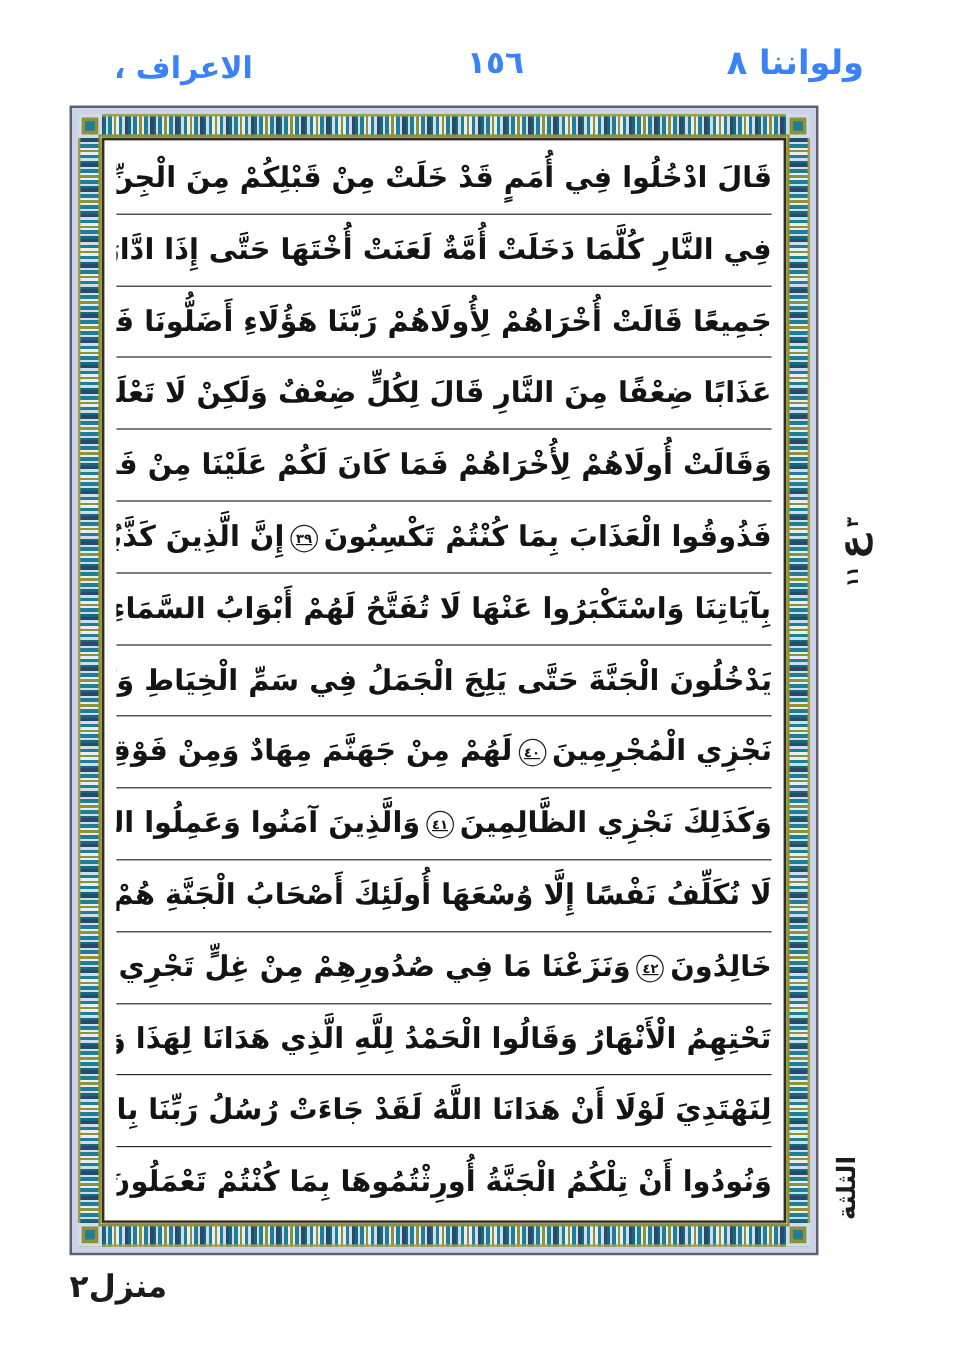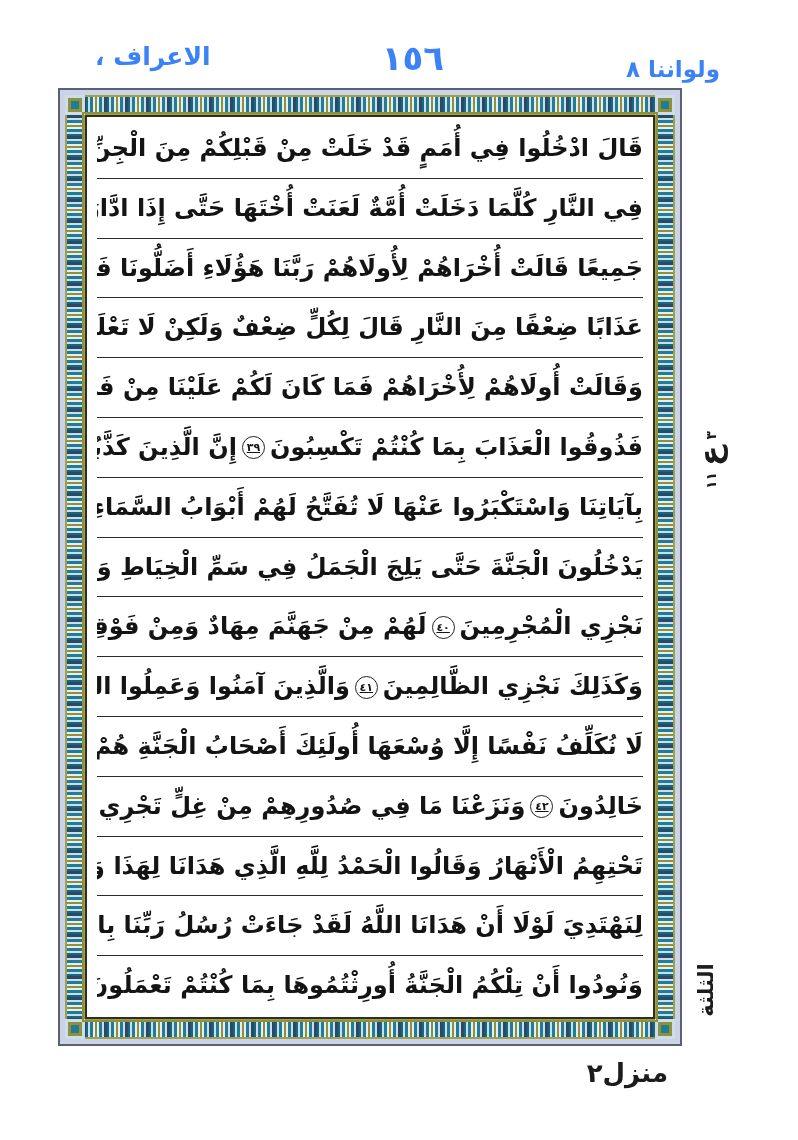--- a/index.html
+++ b/index.html
@@ -2,22 +2,22 @@
 <html lang="ar" dir="ltr"><head>
 <meta charset="utf-8">
 <style>
   html,body{margin:0;padding:0;}
   body{
     width:798px;height:1140px;position:relative;background:#ffffff;
     font-family:"DejaVu Sans",sans-serif;color:#141414;overflow:hidden;
   }
   
   .hdr{position:absolute;direction:rtl;font-weight:bold;color:#3b82f6;white-space:nowrap;}
-  .hdr-juz{top:36px;right:78px;font-size:23px;margin-top:20px;}
-  .hdr-page{top:38px;left:0;right:0;text-align:center;font-size:34px;letter-spacing:2px;margin-left:28px;}
+  .hdr-juz{top:36px;right:78px;font-size:28px;}
+  .hdr-page{top:38px;left:0;right:0;text-align:center;font-size:26px;letter-spacing:2px;margin-left:28px;}
   .hdr-surah{top:42px;left:95px;font-size:25px;}
   
   .frame{
     position:absolute;left:58px;top:88px;width:624px;height:958px;
     box-sizing:border-box;border:2px solid #59607а;
     border:2px solid #5a6173;background:#ccd3e6;padding:5px;
   }
   .ornate{position:relative;width:100%;height:100%;box-sizing:border-box;padding:20px;background:#ccd3e6;}
   .edge{position:absolute;}
   .edge-top,.edge-bottom{
@@ -78,21 +78,21 @@
   }
   .ruku-num{font-size:14px;}
   .ruku-ain{font-size:30px;line-height:1;}
   .side-note{
     position:absolute;left:684px;top:944px;width:44px;height:92px;
     display:flex;align-items:center;justify-content:center;
   }
   .side-note-inner{transform:rotate(-90deg);direction:rtl;font-size:21px;font-weight:bold;color:#1c1c1c;white-space:nowrap;}
   
   .footer{
-    position:absolute;left:44px;top:1058px;width:624px;text-align:right;
+    position:absolute;left:58px;top:1058px;width:624px;text-align:left;
     direction:rtl;font-size:26px;font-weight:bold;color:#1c1c1c;
   }
 </style>
 </head>
 <body>
 
 <div class="hdr hdr-juz">ولواننا ٨</div>
 <div class="hdr hdr-page">١٥٦</div>
 <div class="hdr hdr-surah">الاعراف ،</div>
 

